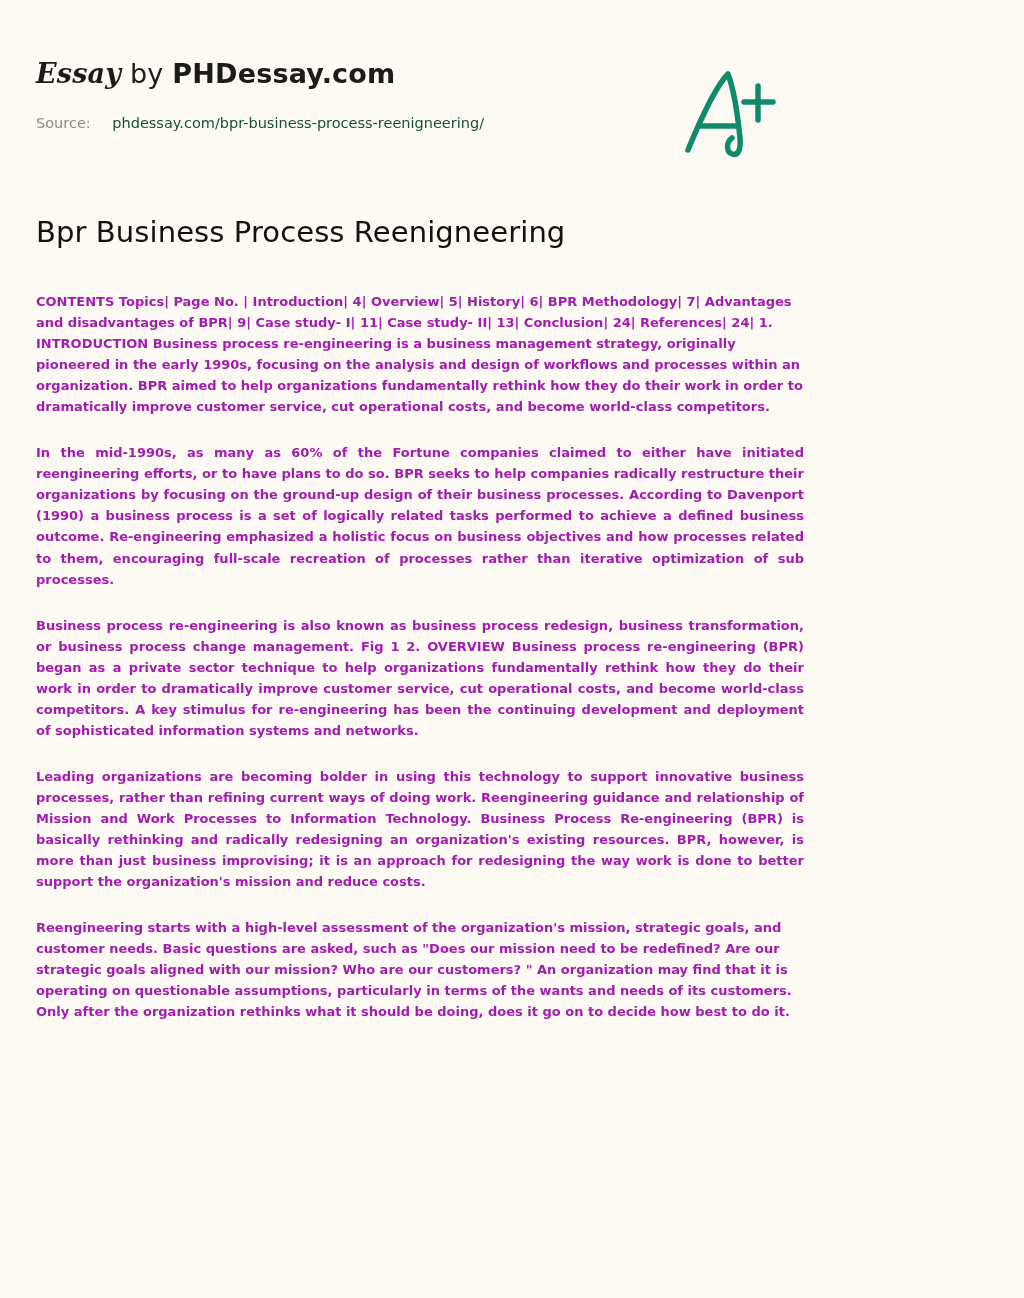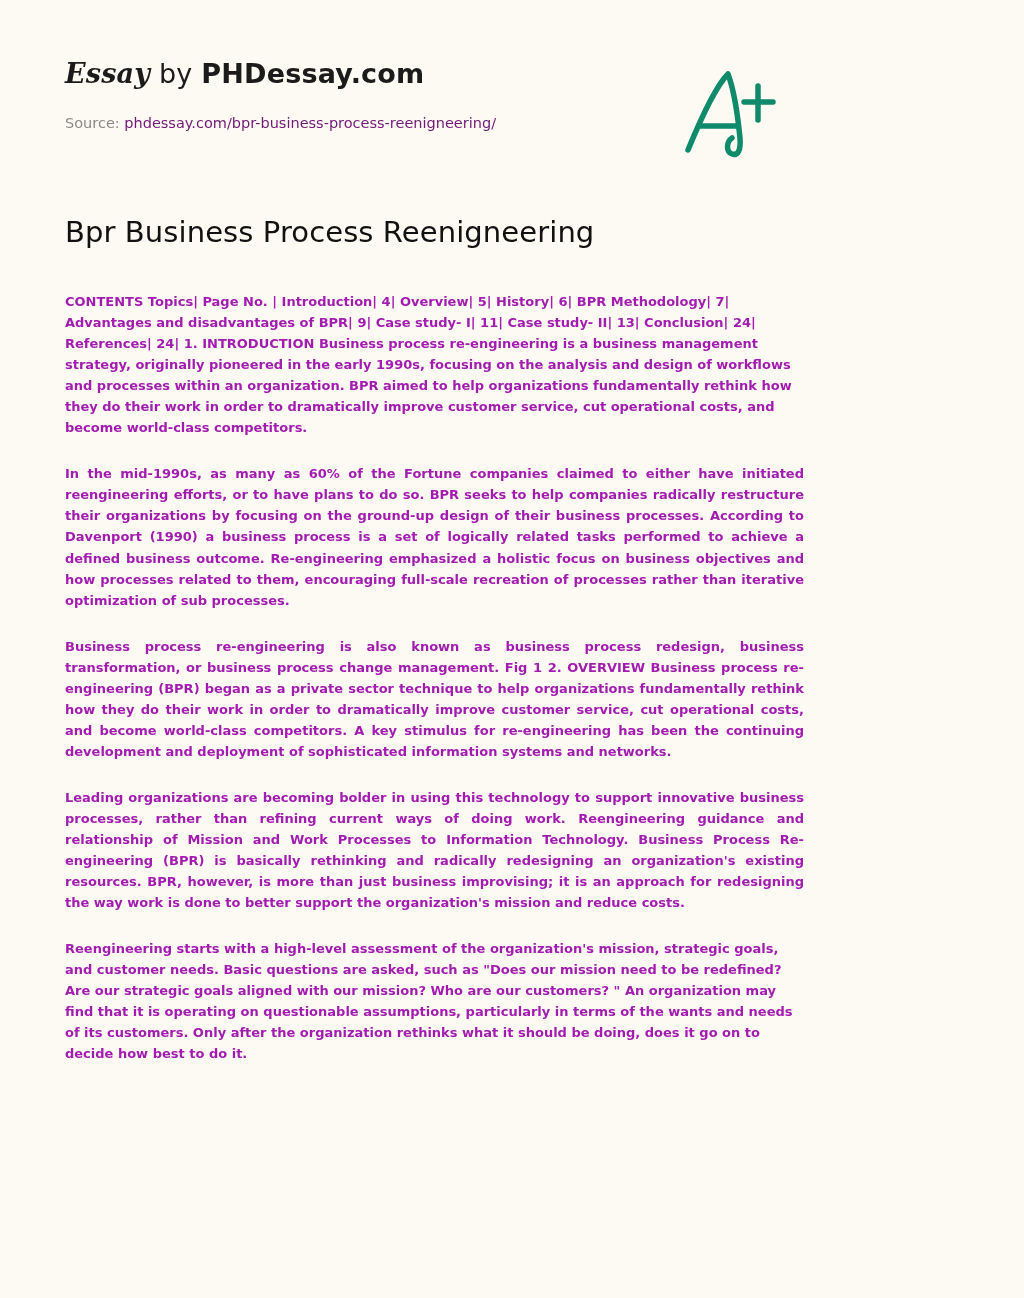--- a/index.html
+++ b/index.html
@@ -11,21 +11,21 @@
     min-height: 1298px;
     background: #fdfaf3;
     font-family: "DejaVu Sans", "Liberation Sans", sans-serif;
     color: #1b1b1b;
   }
   .page {
     position: relative;
     width: 892px;
     min-height: 1298px;
     box-sizing: border-box;
-    padding: 40px 88px 0 65px;
+    padding: 40px 88px 0 36px;
   }
   .brandline {
     font-size: 27px;
     letter-spacing: 0.2px;
     color: #1b1b1b;
     margin: 18px 0 0 0;
     font-weight: 400;
   }
   .brandline .essay {
     font-weight: 700;
@@ -41,22 +41,23 @@
   .source-row {
     margin-top: 26px;
     font-size: 14.5px;
     color: #6c6c6c;
   }
   .source-row .source-label {
     color: #8a8a8a;
   }
   .source-row a,
   .source-row .source-url {
-    color: #701a75;
+    color: #14532d;
     text-decoration: none;
+    margin-left: 17px;
   }
   .logo {
     position: absolute;
     right: 96px;
     top: 62px;
     width: 120px;
     height: 100px;
     color: #0f8a6a;
   }
   h1.doc-title {

